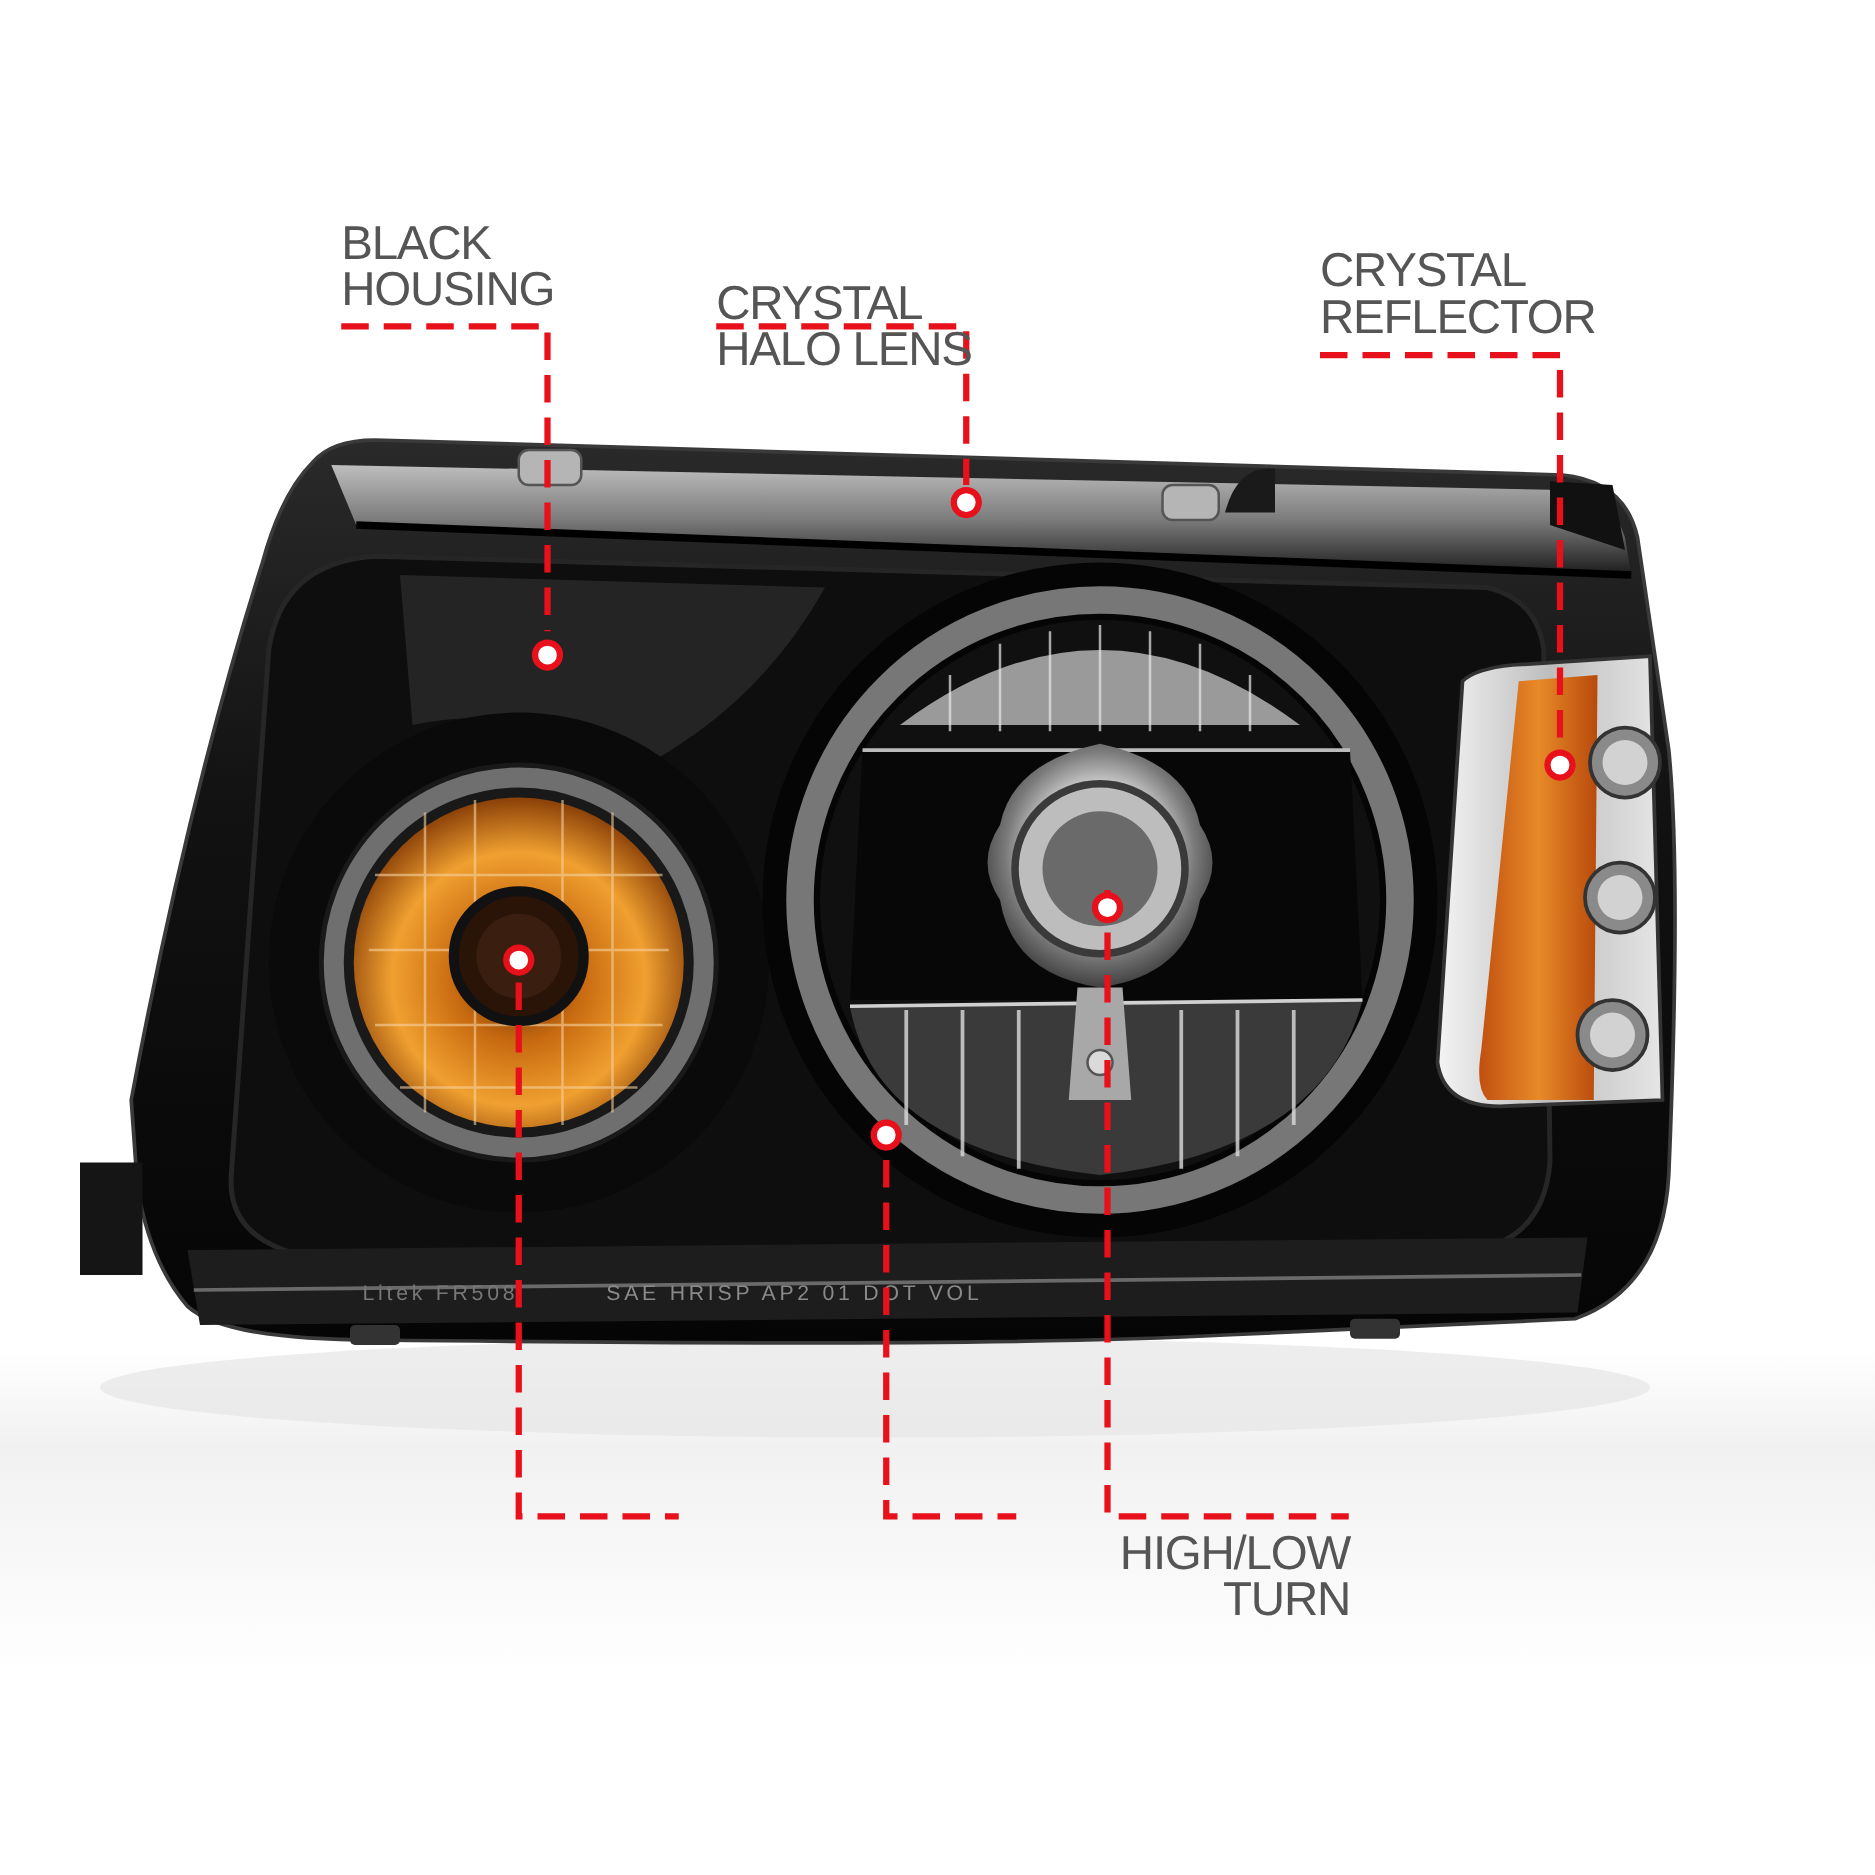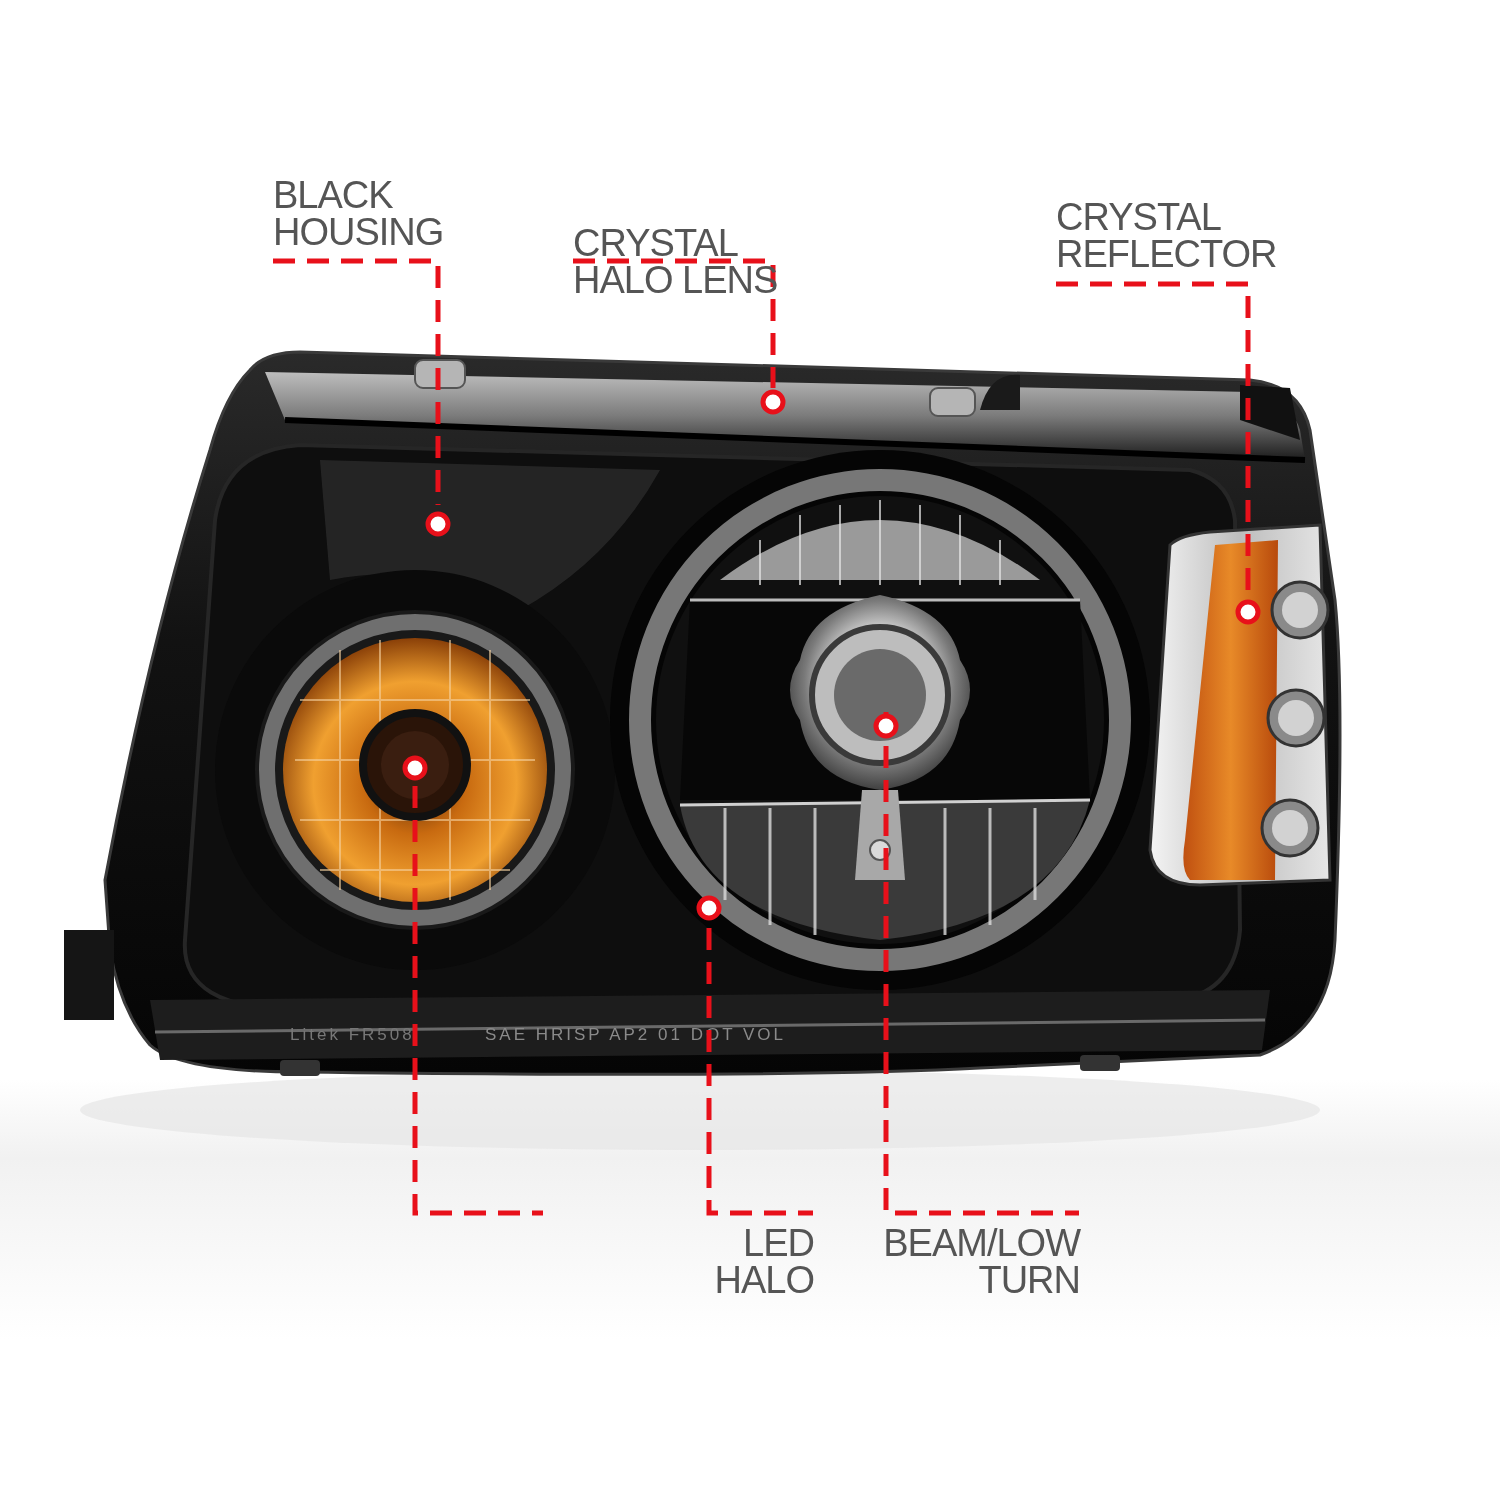--- a/index.html
+++ b/index.html
@@ -182,23 +182,19 @@
     <span class="line">CRYSTAL</span>
     <span class="line">HALO LENS</span>
   </div>
 
   <div class="label" style="left:1056px; top:199px;">
     <span class="line">CRYSTAL</span>
     <span class="line">REFLECTOR</span>
   </div>
 
 
-  <div class="label right" style="left:680px; width:134px; top:1225px;">
-    <span class="line">LED</span>
-    <span class="line">HALO</span>
-  </div>
 
   <div class="label right" style="left:880px; width:200px; top:1225px;">
-    <span class="line">BEAM/LOW</span>
+    <span class="line">HIGH/LOW</span>
     <span class="line">TURN</span>
   </div>
 
 </div>
 
 </body></html>

